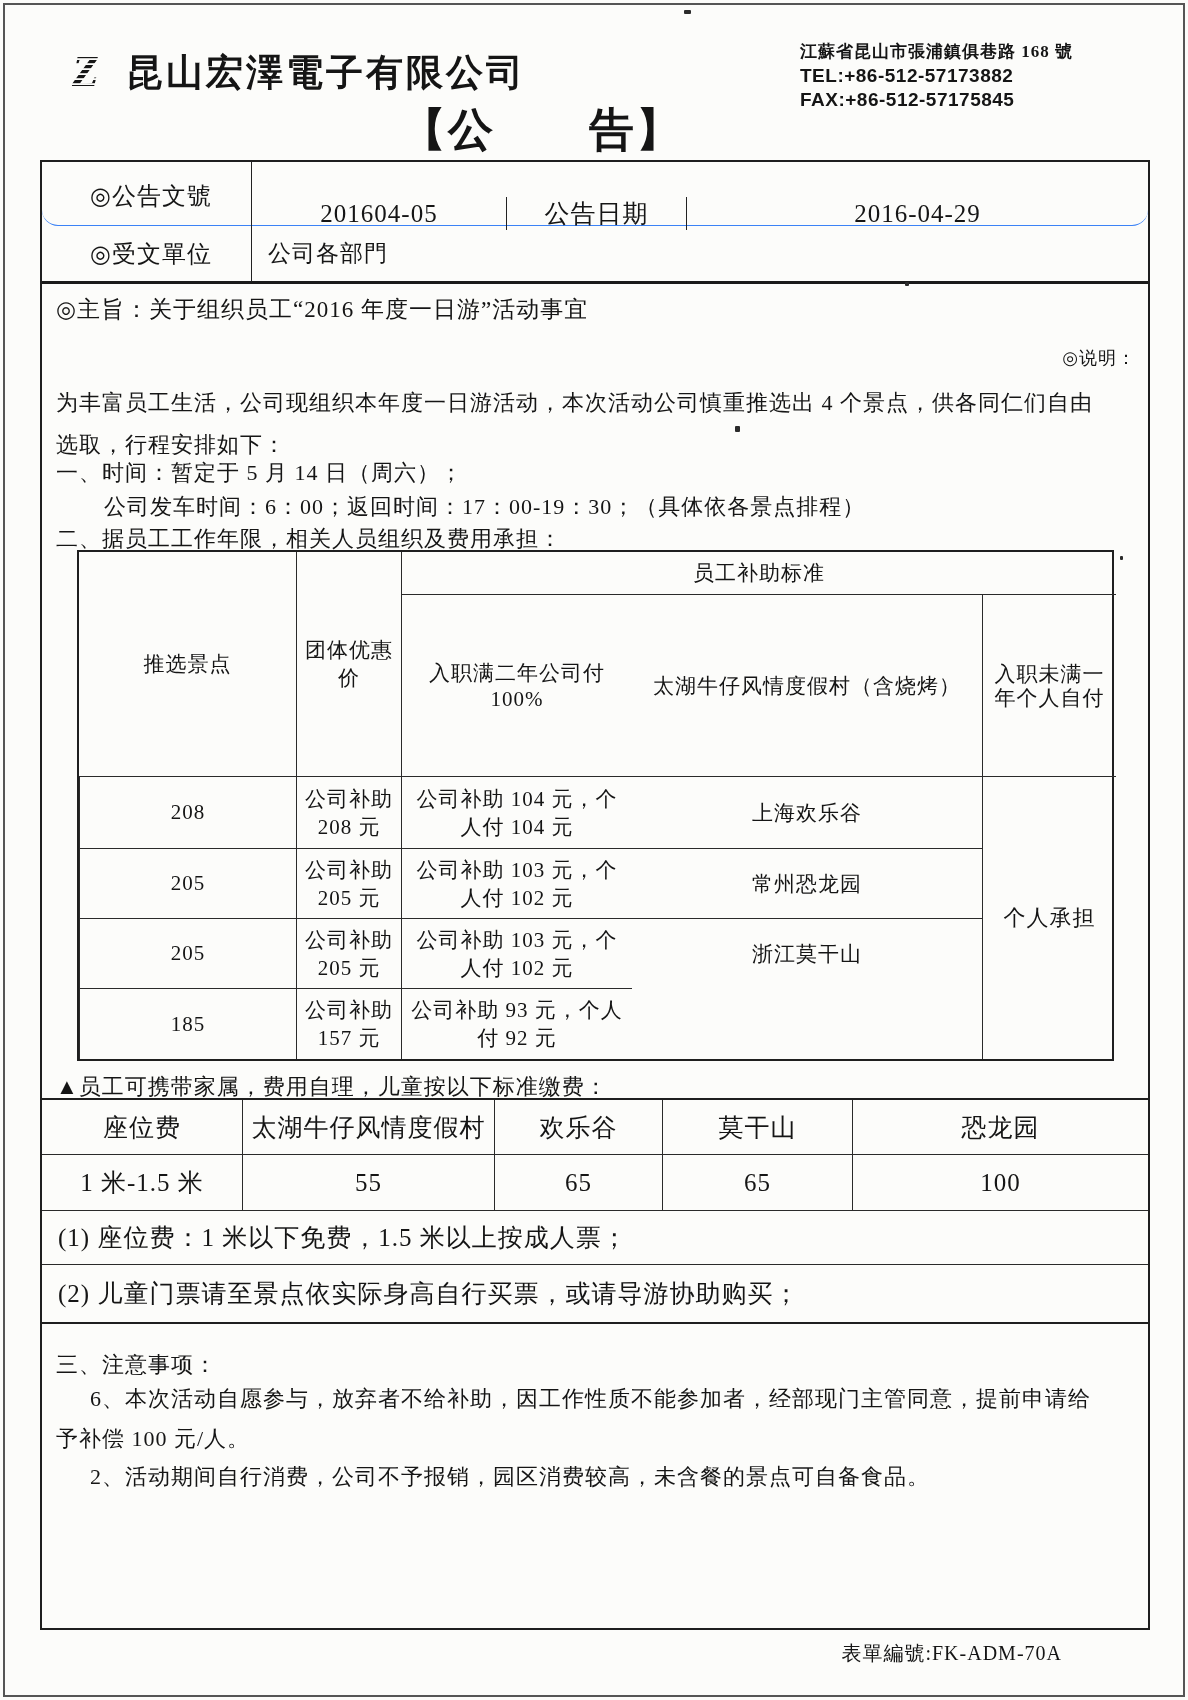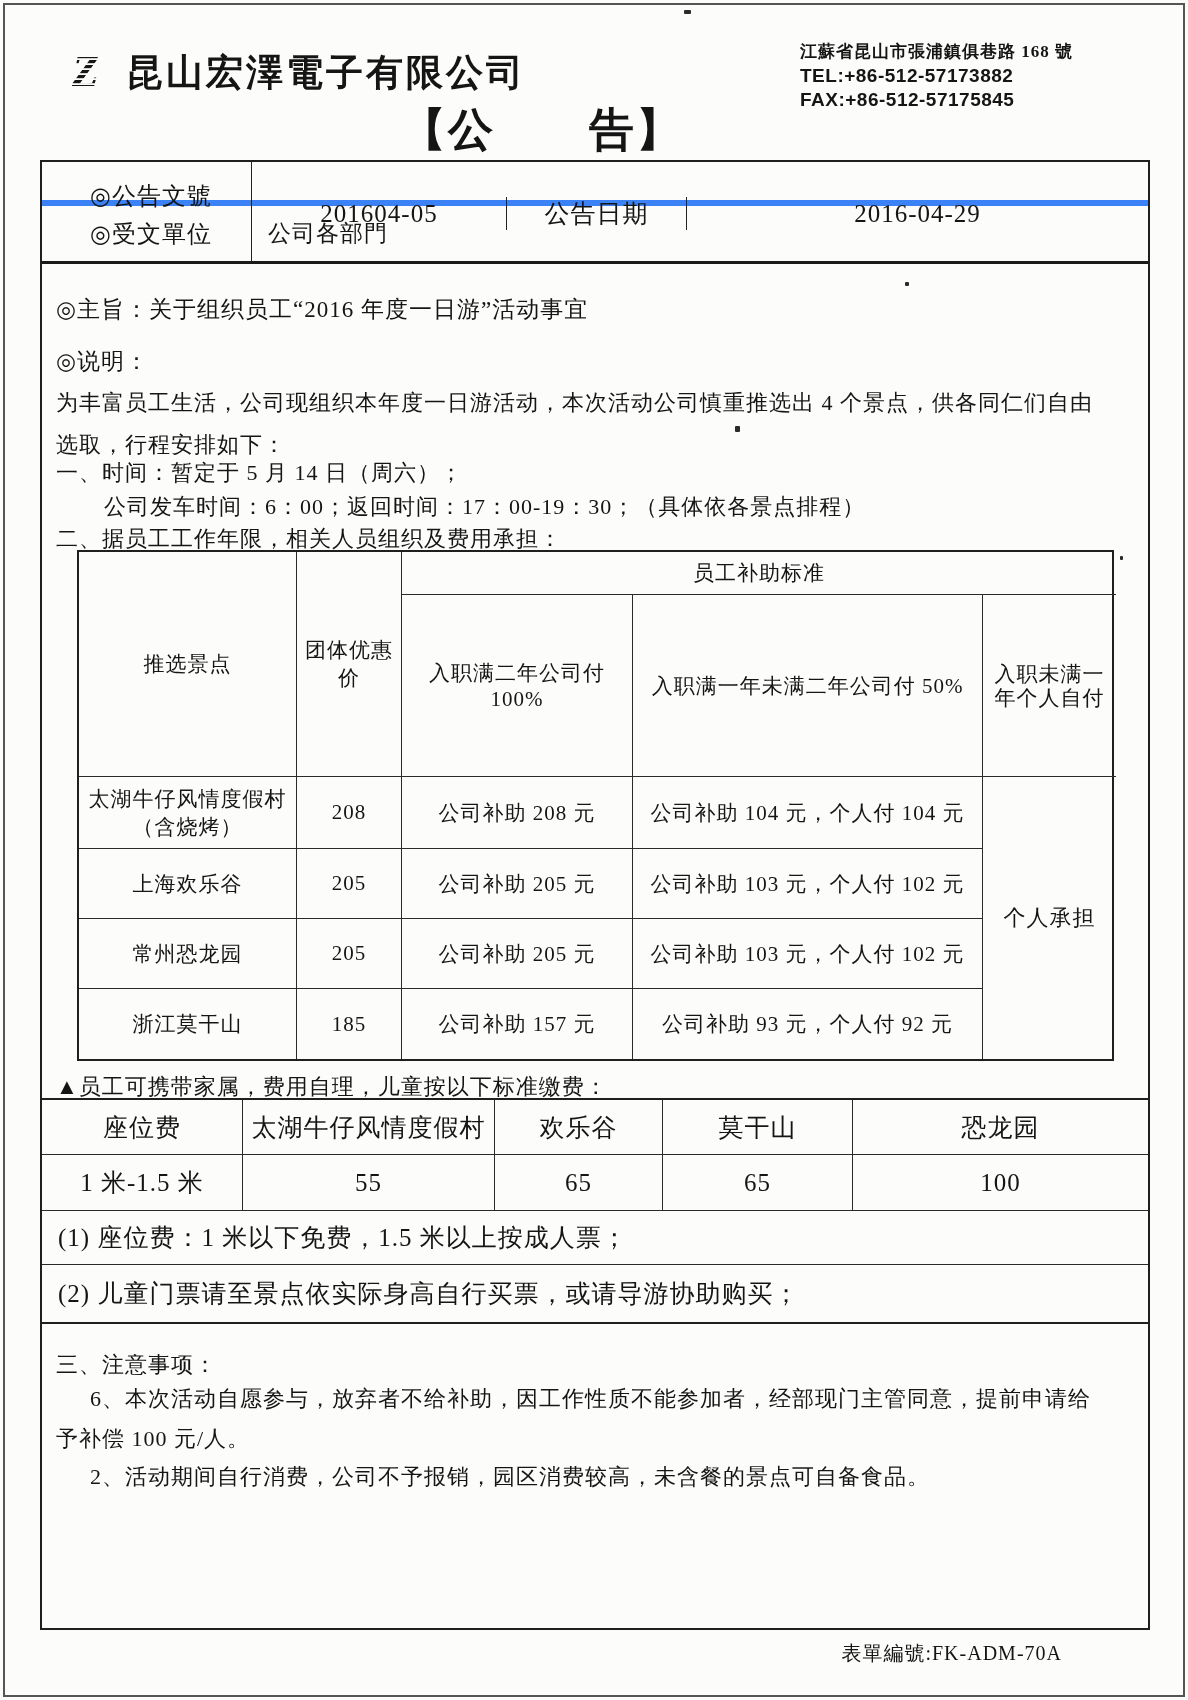--- a/index.html
+++ b/index.html
@@ -25,32 +25,32 @@
     position:absolute; top:100px; left:0; width:100%;
     text-align:center; transform:translateX(-52px);
     font-size:45px; font-weight:bold; letter-spacing:2px;
   }
   
   .content-box {
     position:absolute; left:40px; top:160px; width:1110px; height:1470px;
     border:2.5px solid #1f1f1f;
   }
   
-  .meta-row1 { display:grid; grid-template-columns:210px 255px 180px 1fr; height:44px; border-bottom:6px solid #3b82f6; }
+  .meta-row1 { display:grid; grid-template-columns:210px 255px 180px 1fr; height:64px; border-bottom:1px solid #3b82f6;border-radius:16px; }
   .meta-row2 { display:grid; grid-template-columns:210px 1fr; height:58px; border-bottom:3px solid #1a1a1a; }
   .meta-cell { display:flex; align-items:center; font-size:24px; letter-spacing:1px; }
   .meta-cell.label { padding-left:48px; }
   .meta-row2 .meta-cell.label { padding-left:48px; }
   .meta-cell.value { justify-content:center; font-size:25px;margin-top:35px; }
   .meta-cell.value-left { padding-left:16px; font-size:23px; }
   .br { border-right:1.8px solid #222; }
   
   .tline { position:absolute; left:14px; width:1080px; font-size:22px; letter-spacing:1px; white-space:nowrap; }
   .subject   { top:132px; font-size:23px; }
-  .explain   { top:184px; font-size:23px; }
+  .explain   { top:184px; font-size:18px;text-align:right; }
   .para1     { top:226px; }
   .para2     { top:268px; }
   .time1     { top:296px; }
   .time2     { top:330px; padding-left:48px; }
   .item2     { top:362px; }
   .famnote   { top:910px; font-size:22px; }
   .item3     { top:1188px; }
   .note1a    { top:1222px; padding-left:34px; }
   .note1b    { top:1262px; }
   .note2     { top:1300px; padding-left:34px; }
@@ -135,21 +135,20 @@
     <div class="tline para2">选取，行程安排如下：</div>
     <div class="tline time1">一、时间：暂定于 5 月 14 日（周六）；</div>
     <div class="tline time2">公司发车时间：6：00；返回时间：17：00-19：30；（具体依各景点排程）</div>
     <div class="tline item2">二、据员工工作年限，相关人员组织及费用承担：</div>
 
     <div class="subsidy-table">
       <div class="cell c1 r1 h-spot">推选景点</div>
       <div class="cell r1 h-price">团体优惠价</div>
       <div class="cell r1 h-group">员工补助标准</div>
       <div class="cell h-full">入职满二年公司付 100%</div>
-      <div class="cell h-half">入职满一年未满二年公司付 50%</div>
       <div class="cell h-self">入职未满一年个人自付</div>
 
       <div class="cell c1">太湖牛仔风情度假村（含烧烤）</div>
       <div class="cell">208</div>
       <div class="cell">公司补助 208 元</div>
       <div class="cell">公司补助 104 元，个人付 104 元</div>
       <div class="cell selfpay">个人承担</div>
 
       <div class="cell c1">上海欢乐谷</div>
       <div class="cell">205</div>

